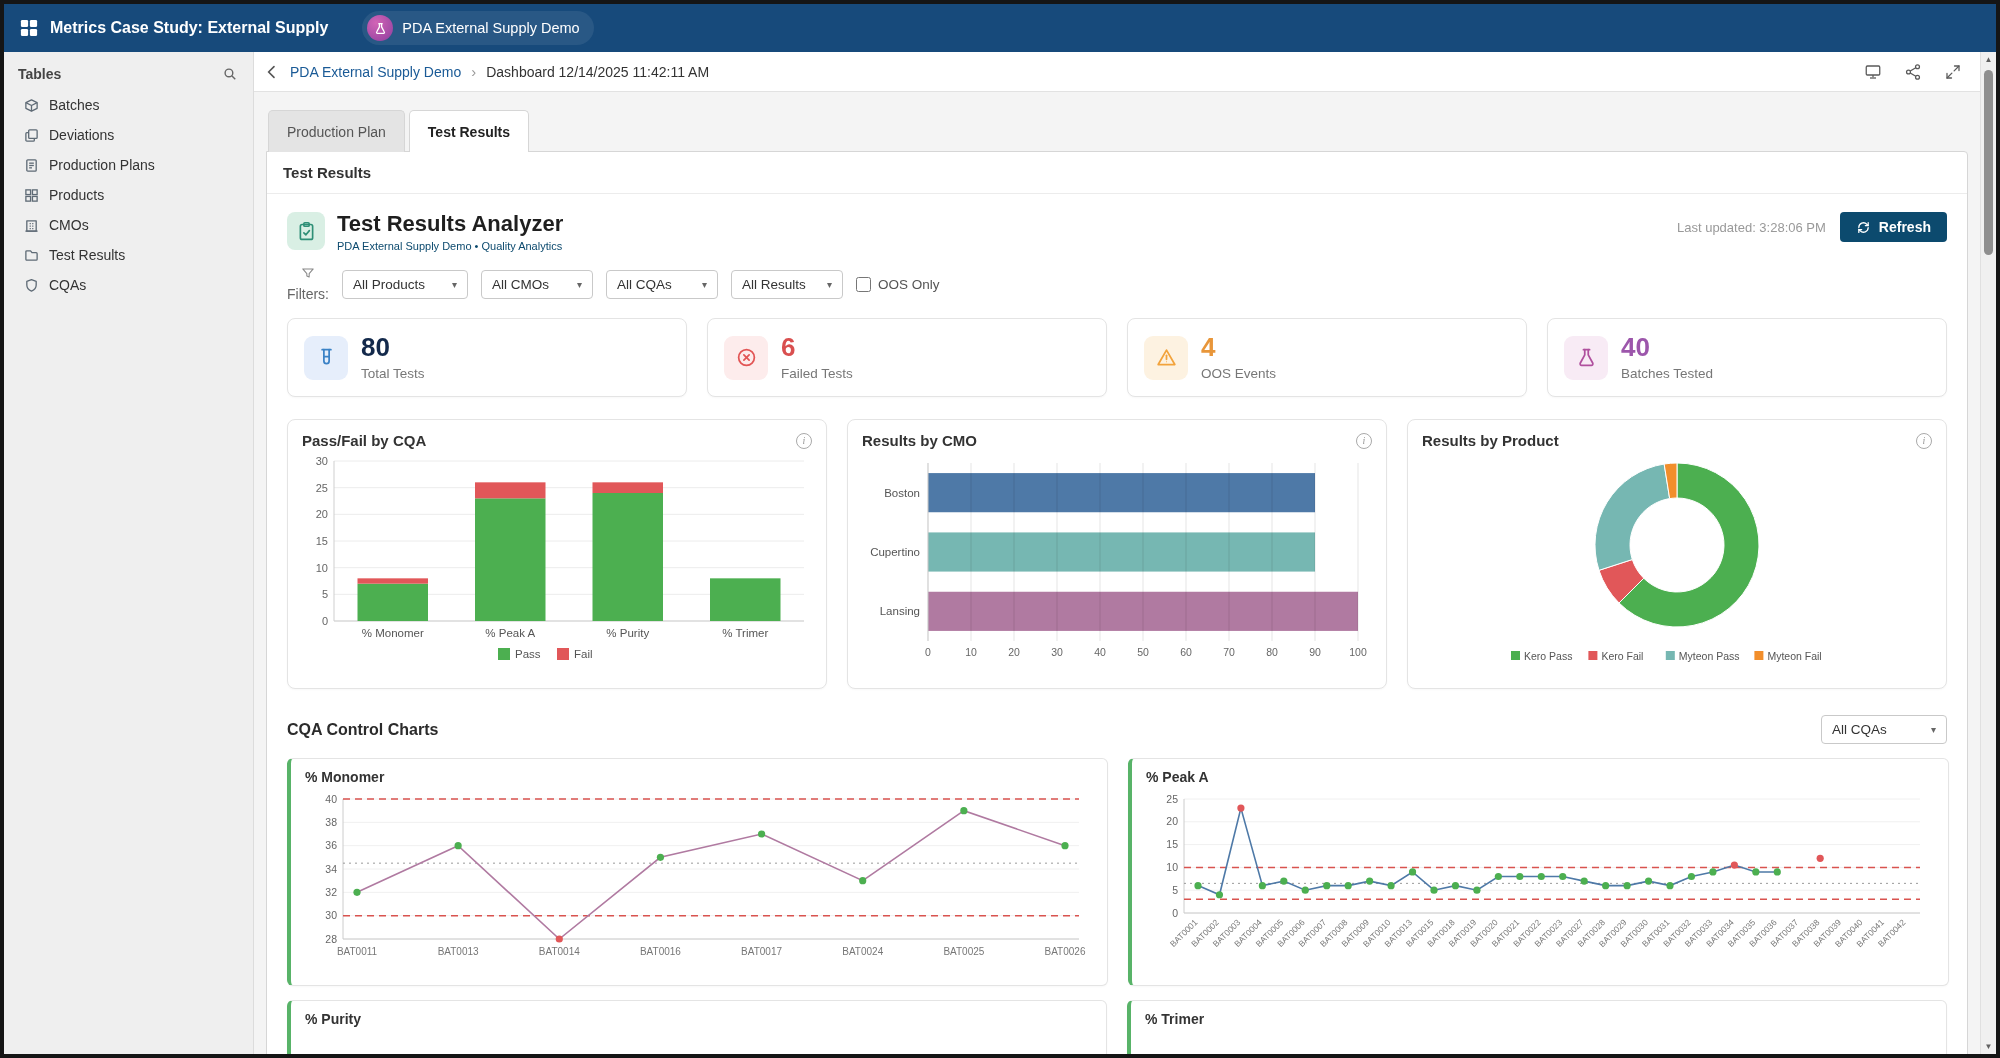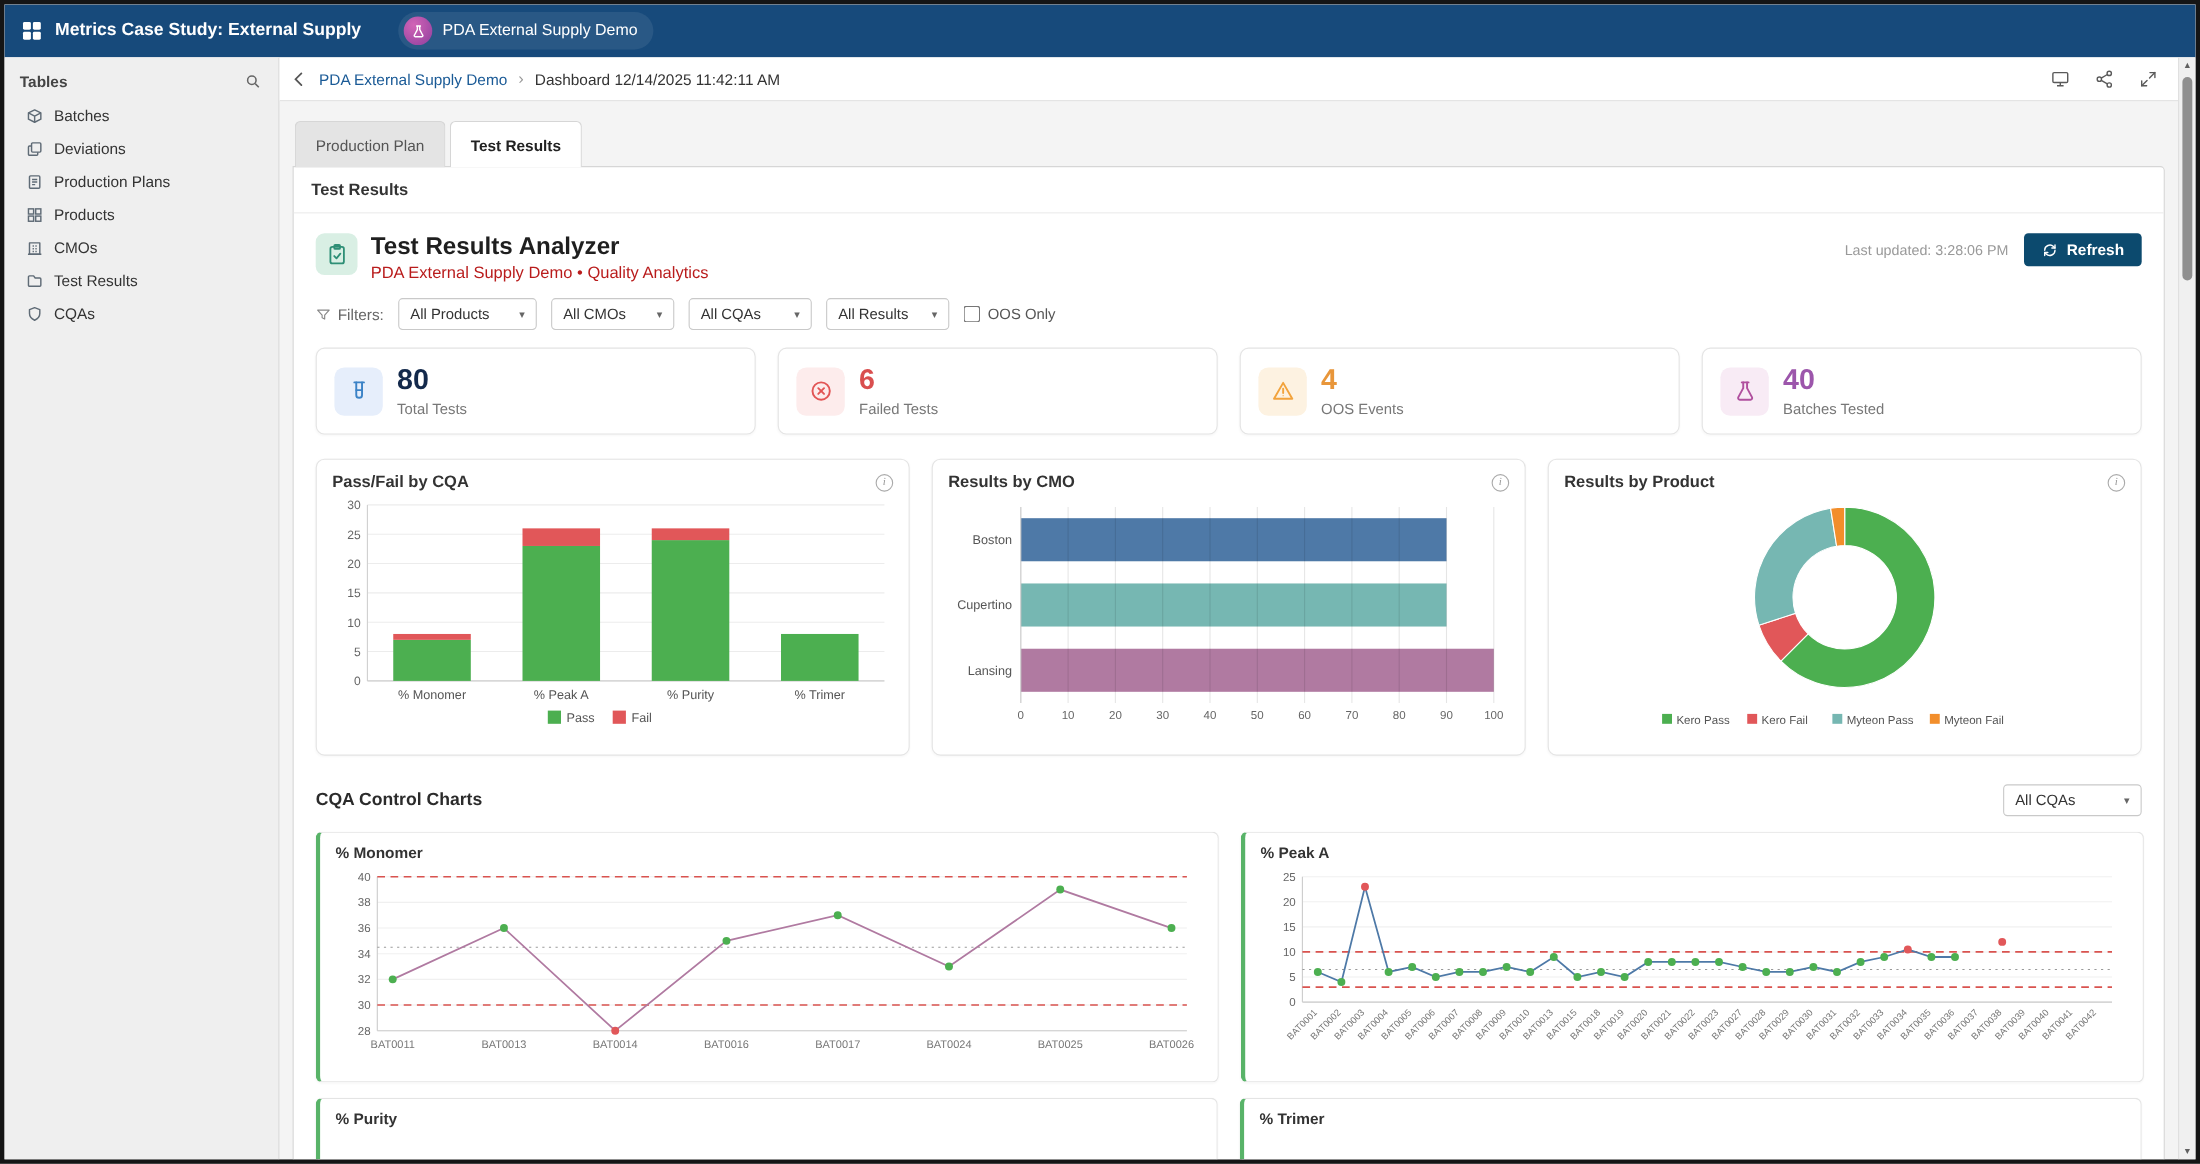--- a/index.html
+++ b/index.html
@@ -118,33 +118,33 @@
     border-bottom:1px solid #ececec;
   }
 
   
   .analyzer { display:flex; align-items:flex-start; padding:18px 20px 0; }
   .analyzer-icon {
     width:38px; height:38px; border-radius:8px; background:#d9efe4; color:#2e8f76;
     display:flex; align-items:center; justify-content:center; margin-right:12px;
   }
   .analyzer-title { font-size:22px; font-weight:bold; color:#1f1f1f; line-height:1.1; }
-  .analyzer-sub { font-size:15px; color:#b91c1c; margin-top:4px;text-align:right; }
+  .analyzer-sub { font-size:11px; color:#0c4a6e; margin-top:4px; }
   .analyzer-right { margin-left:auto; display:flex; align-items:center; gap:14px; }
   .last-updated { font-size:13px; color:#999; }
   .refresh-btn {
     display:flex; align-items:center; gap:8px;
     background:#4678ad; color:#fff; border:none; border-radius:4px;
     padding:7px 16px; font-size:14px; font-weight:600; cursor:pointer;
     font-family:"Liberation Sans", sans-serif;
   }
 
   
   .filters { display:flex; align-items:center; gap:13px; padding:14px 20px 0; }
-  .filters-label { font-size:14px; color:#666; display:flex; align-items:center; gap:6px; }
+  .filters-label { font-size:14px; color:#666; display:flex; align-items:center; gap:6px;flex-direction:column; }
   .dd {
     display:flex; align-items:center; justify-content:space-between;
     min-width:112px; background:#fff; border:1px solid #c9c9c9; border-radius:4px;
     padding:6px 10px; font-size:13.5px; color:#333; cursor:pointer; gap:4px;
   }
   .dd-wide { min-width:126px; }
   .dd-arr { font-size:10px; color:#666; }
   .oos { display:flex; align-items:center; gap:7px; font-size:13.5px; color:#555; cursor:pointer; }
   .oos input { width:15px; height:15px; margin:0; cursor:pointer; }
 

